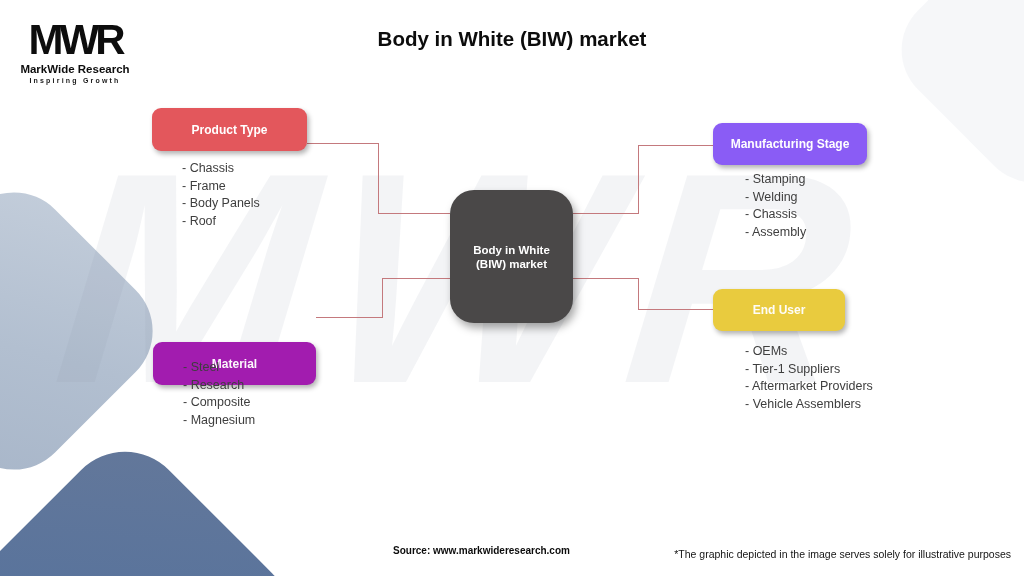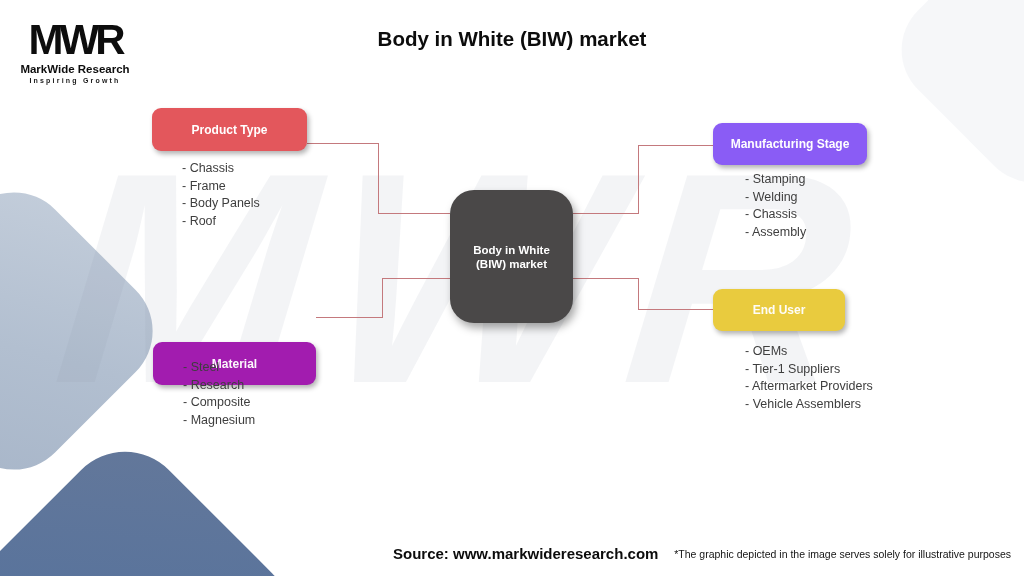--- a/index.html
+++ b/index.html
@@ -97,21 +97,21 @@
     color: #ffffff; font-size: 11.5px; font-weight: bold;
     text-align: center; line-height: 14px; padding: 0 8px;
   }
 
   
   .conn { position: absolute; background: #c4797d; }
 
   
   .source {
     position: absolute; left: 393px; top: 545px;
-    font-size: 15px; font-weight: bold; color: #0c0c0c; text-align: center;
+    font-size: 10px; font-weight: bold; color: #0c0c0c; text-align: center;
   }
   .disclaimer {
     position: absolute; right: 13px; top: 548px;
     font-size: 10.5px; color: #141414;
   }
 </style>
 </head>
 <body>
 
 <div id="canvas">

